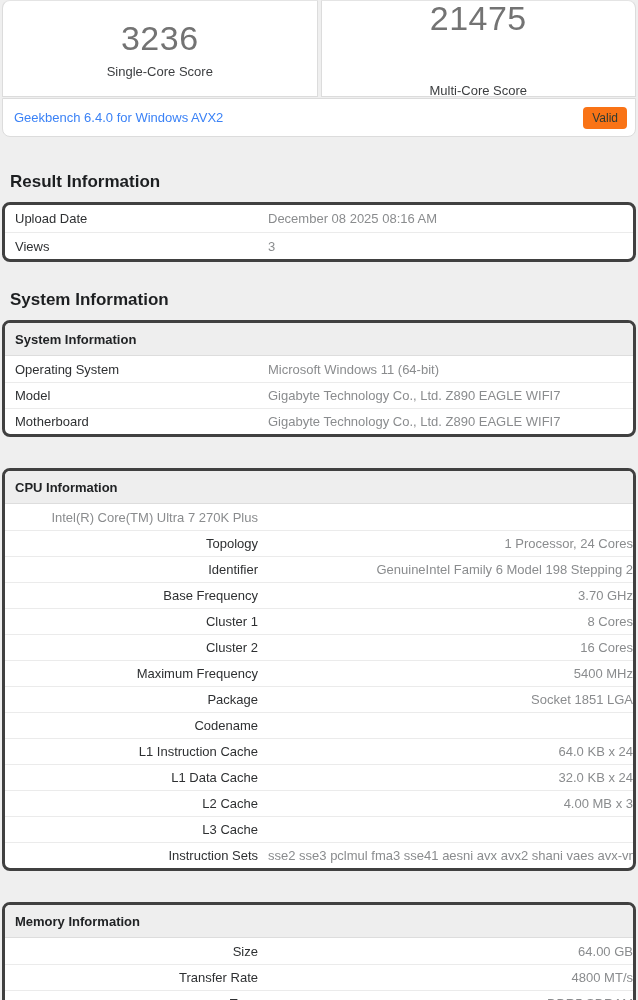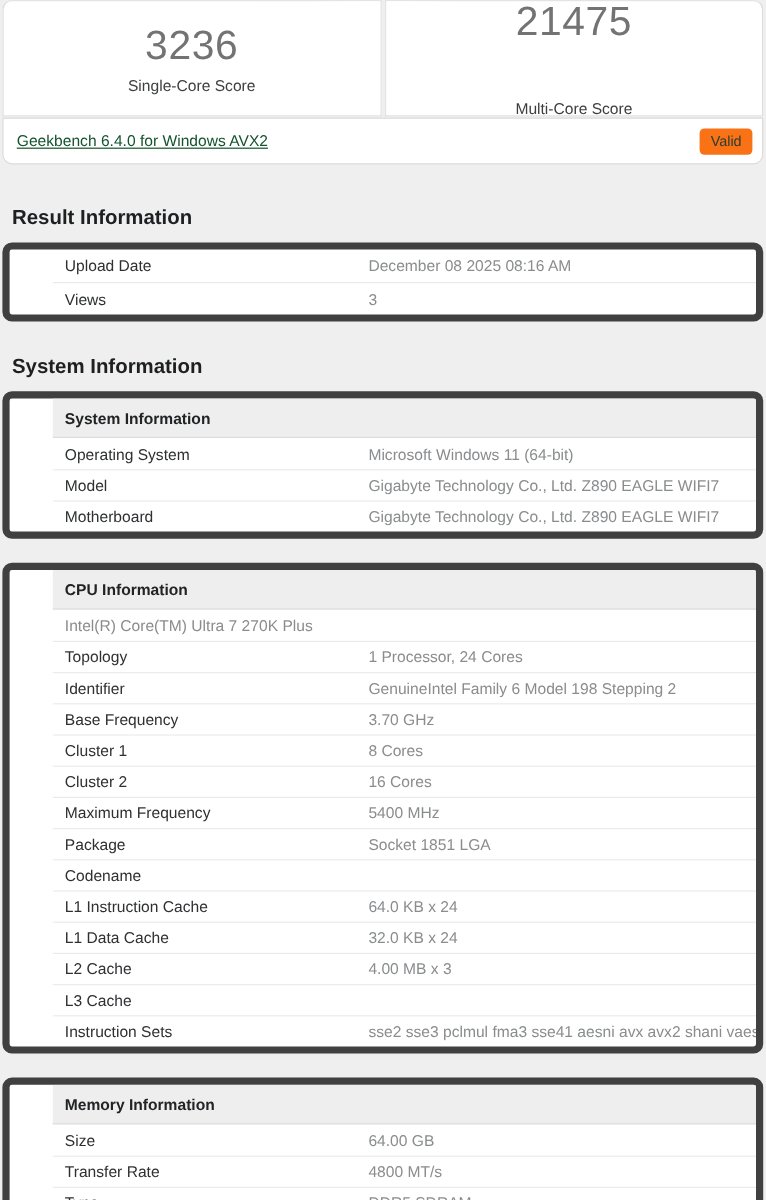--- a/index.html
+++ b/index.html
@@ -46,21 +46,21 @@
   .meta-bar {
     margin: 1px 2px 0 2px;
     height: 39px;
     background: #ffffff;
     border: 1px solid #dcdcdc;
     border-radius: 0 0 8px 8px;
     display: flex;
     align-items: center;
     padding: 0 8px 0 11px;
   }
-  .meta-text { font-size: 13px; color: #14532d; text-decoration: underline; }
+  .meta-text { font-size: 13px; color: #3b82f6; }
   .badge {
     margin-left: auto;
     background: #f97316;
     color: #2e3b33;
     font-size: 12px;
     padding: 4px 9px;
     border-radius: 4px;
   }
 
   
@@ -68,26 +68,25 @@
     margin: 35px 0 10px 10px;
     font-size: 17px;
     font-weight: bold;
     color: #1d1f21;
   }
   .section-heading.second { margin-top: 28px; }
 
   .card {
     margin: 0 2px;
     background: #ffffff;
-    border: 6px solid #404040;
+    border: 3px solid #404040;
     border-radius: 8px;
     overflow: hidden;
-    padding-left: 36px;
-  }
-  .card + .card { margin-top: 20px; }
+  }
+  .card + .card { margin-top: 31px; text-align: right; }
 
   .card-header {
     height: 33px;
     background: #eeeeee;
     border-bottom: 1px solid #dddddd;
     display: flex;
     align-items: center;
     padding-left: 10px;
     font-size: 13px;
     font-weight: bold;

